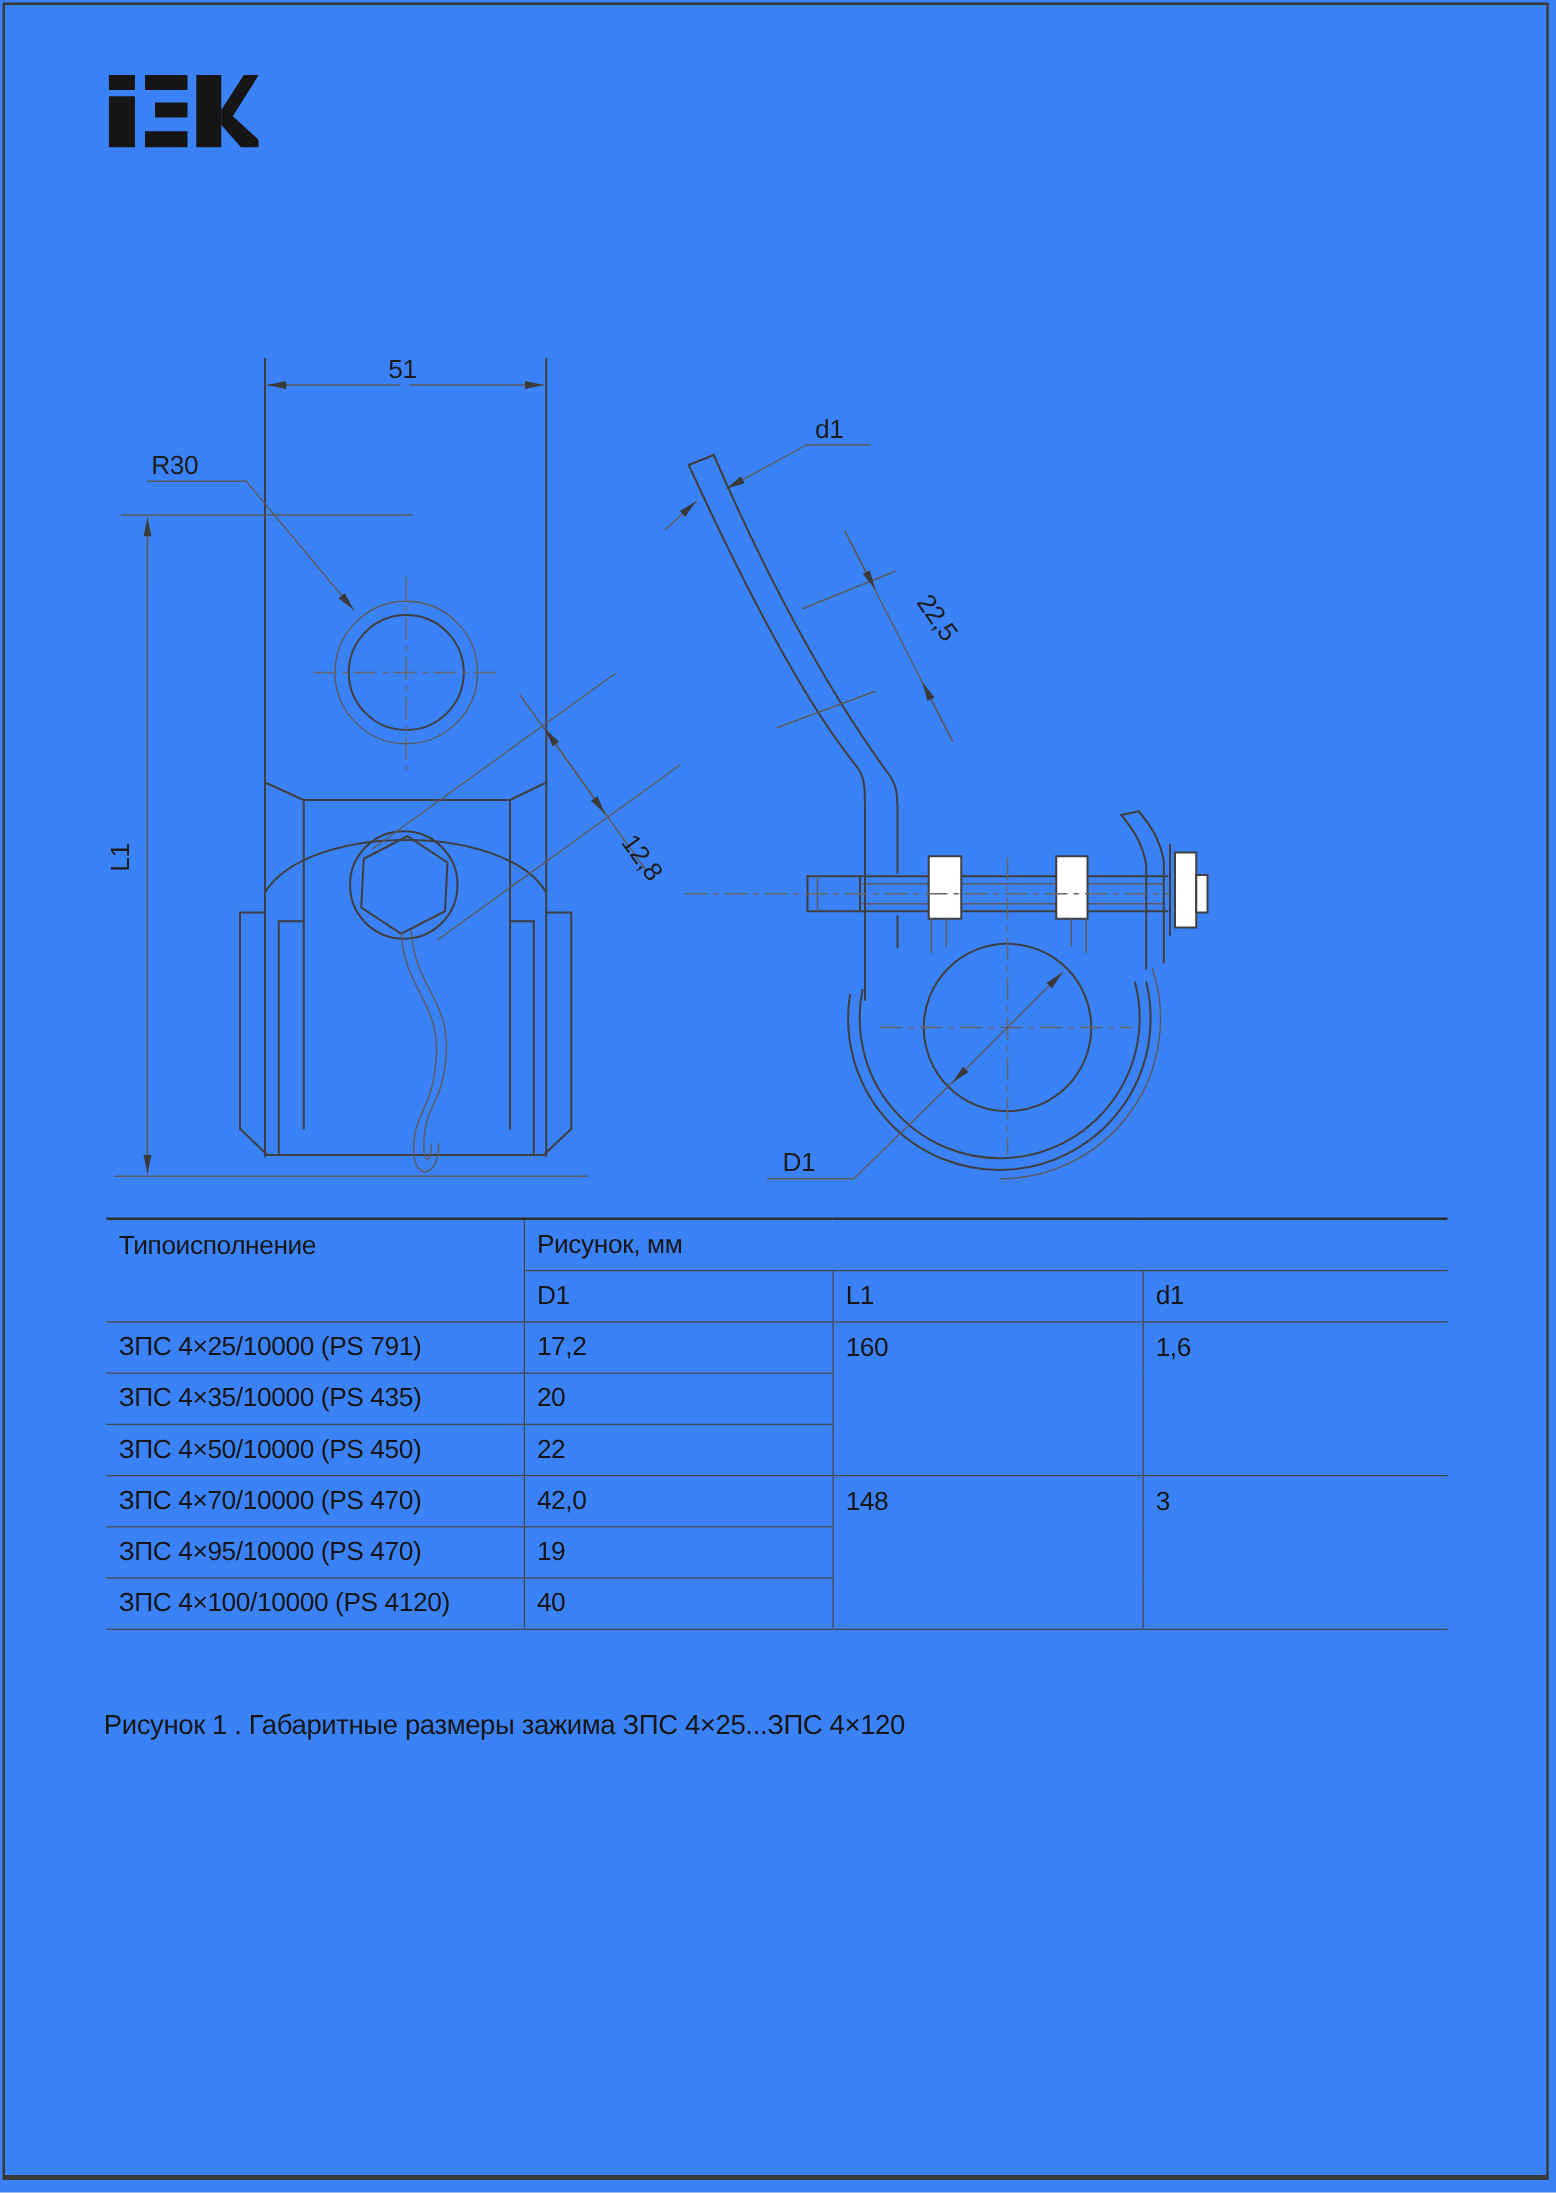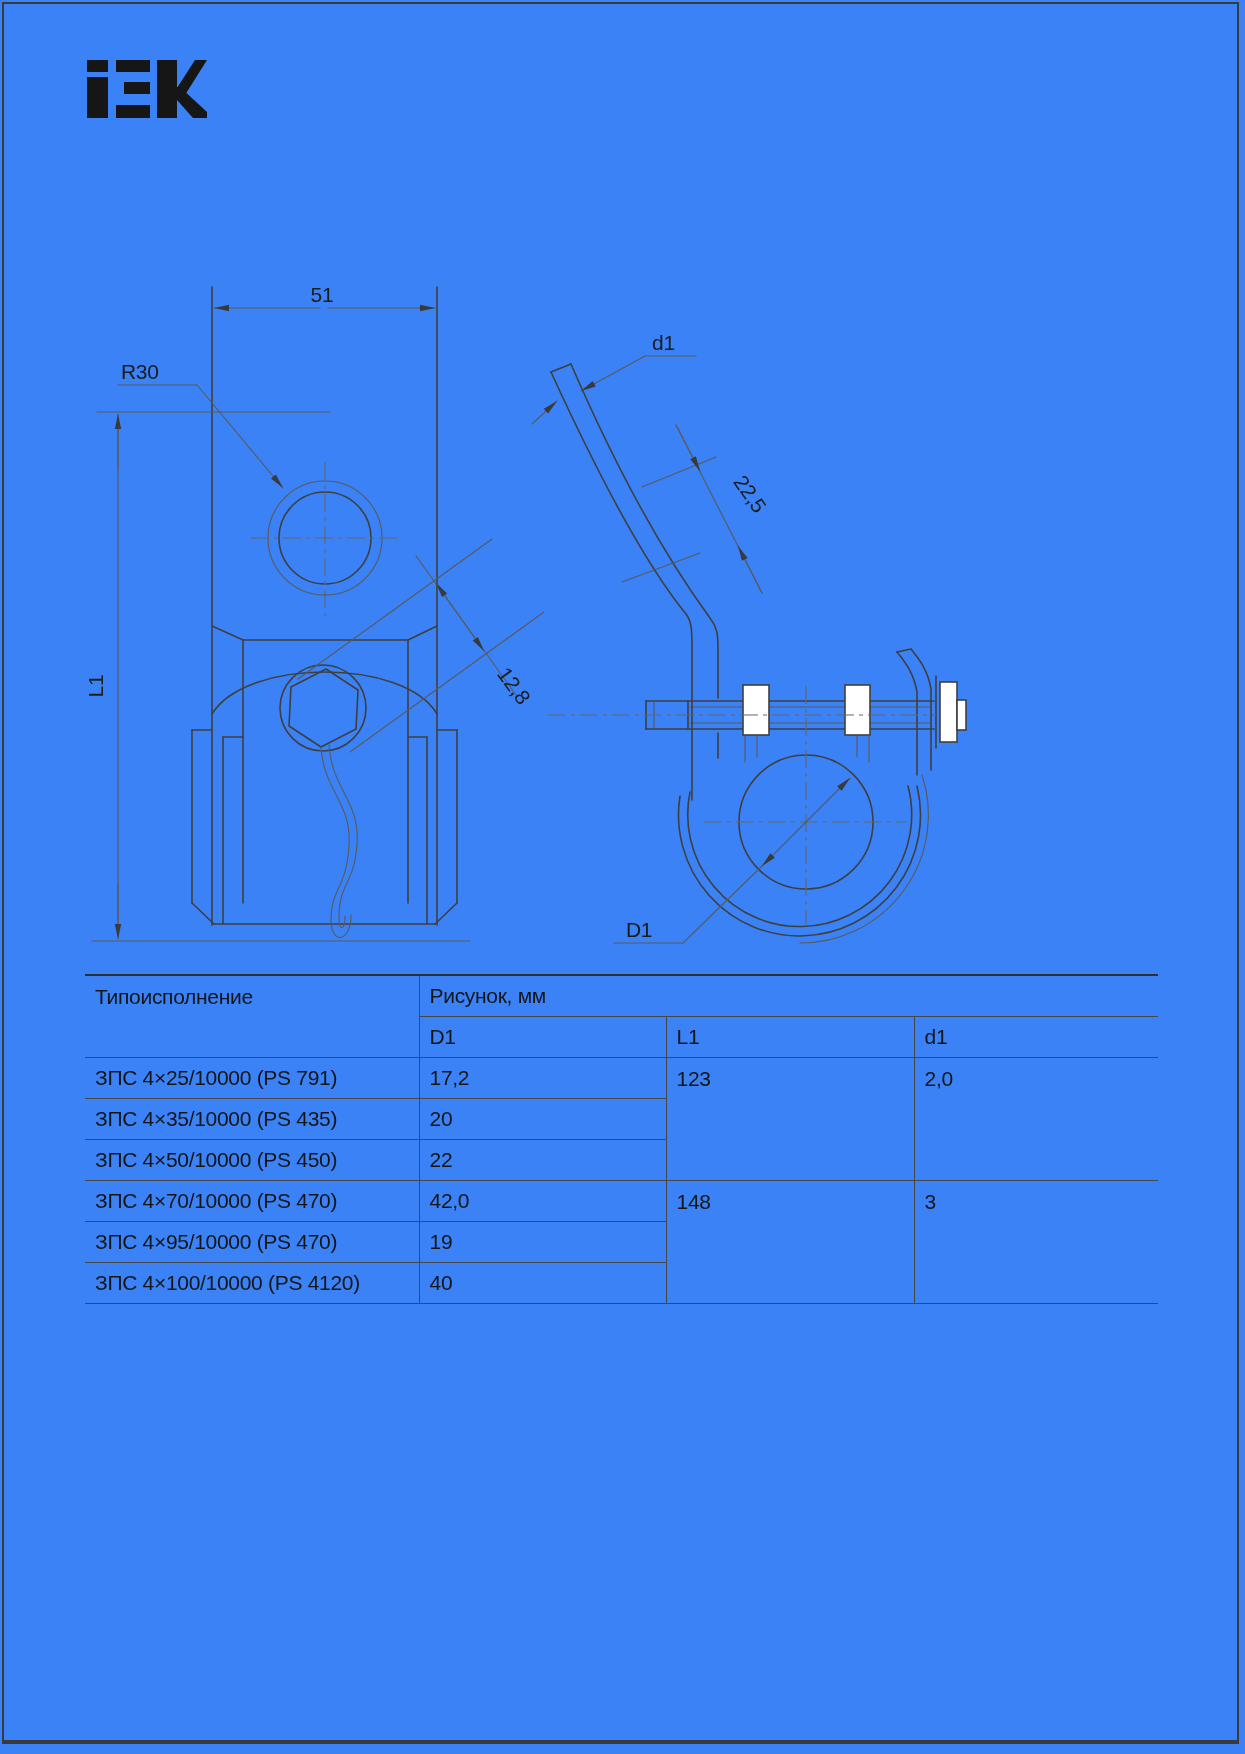--- a/index.html
+++ b/index.html
@@ -202,22 +202,22 @@
       </tr>
       <tr>
         <td class="bl bb">D1</td>
         <td class="bl bb">L1</td>
         <td class="bl bb">d1</td>
       </tr>
 
       <tr>
         <td class="bb">ЗПС 4×25/10000 (PS 791)</td>
         <td class="bl bb">17,2</td>
-        <td rowspan="3" class="bl bb vt">123</td>
-        <td rowspan="3" class="bl bb vt">2,0</td>
+        <td rowspan="3" class="bl bb vt">160</td>
+        <td rowspan="3" class="bl bb vt">1,6</td>
       </tr>
       <tr>
         <td class="bb">ЗПС 4×35/10000 (PS 435)</td>
         <td class="bl bb">20</td>
       </tr>
       <tr>
         <td class="bb">ЗПС 4×50/10000 (PS 450)</td>
         <td class="bl bb">22</td>
       </tr>
       <tr>
@@ -230,13 +230,14 @@
         <td class="bb">ЗПС 4×95/10000 (PS 470)</td>
         <td class="bl bb">19</td>
       </tr>
       <tr>
         <td>ЗПС 4×100/10000 (PS 4120)</td>
         <td class="bl">40</td>
       </tr>
     </tbody>
   </table>
 
+  <div class="caption">Рисунок 1 . Габаритные размеры зажима ЗПС 4×25...ЗПС 4×120</div>
 </div>
 
 </body></html>

